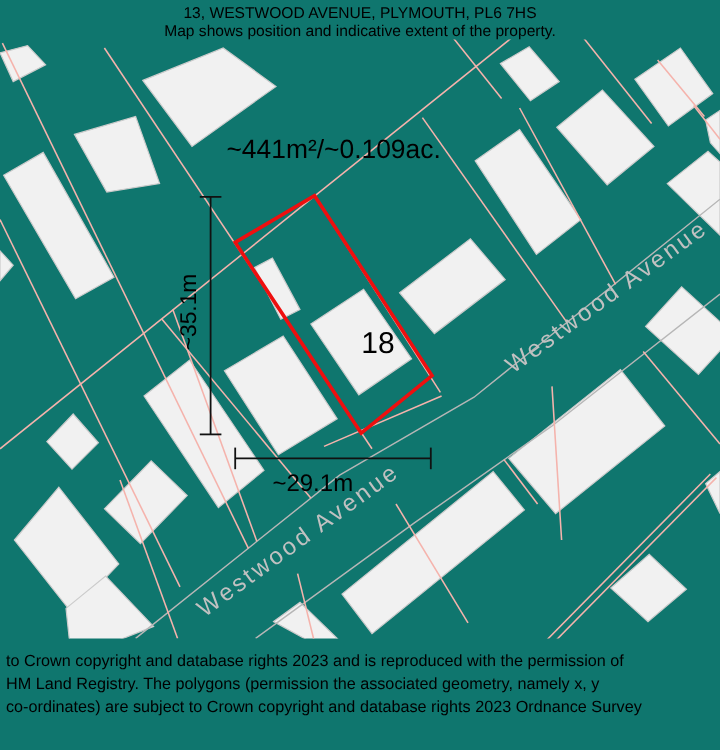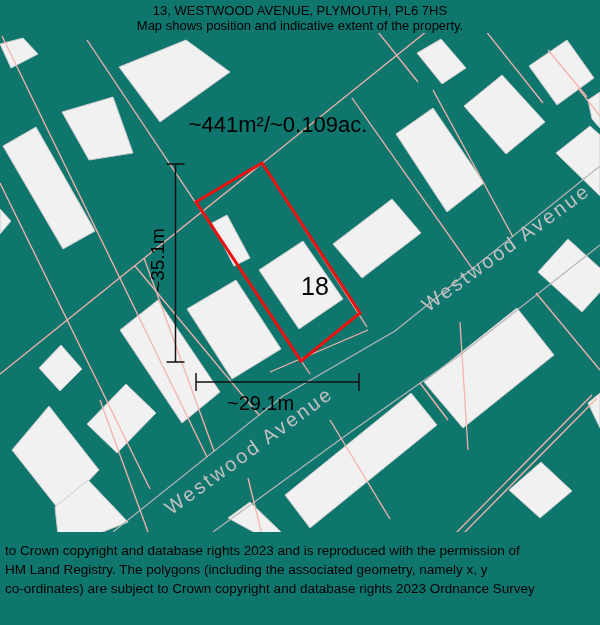--- a/index.html
+++ b/index.html
@@ -104,18 +104,18 @@
     <div class="lbl area-lbl">~441m²/~0.109ac.</div>
     <div class="lbl plot-no">18</div>
     <div class="lbl dimv-lbl">~35.1m</div>
     <div class="lbl dimh-lbl">~29.1m</div>
     <div class="lbl street street1">Westwood Avenue</div>
     <div class="lbl street street2">Westwood Avenue</div>
   </div>
 
   <div class="ftr">
     <div>to Crown copyright and database rights 2023 and is reproduced with the permission of</div>
-    <div>HM Land Registry. The polygons (including the associated geometry, namely x, y</div>
+    <div>HM Land Registry. The polygons (permission the associated geometry, namely x, y</div>
     <div>co-ordinates) are subject to Crown copyright and database rights 2023 Ordnance Survey</div>
 
   </div>
 
 </div>
 
 </body></html>

